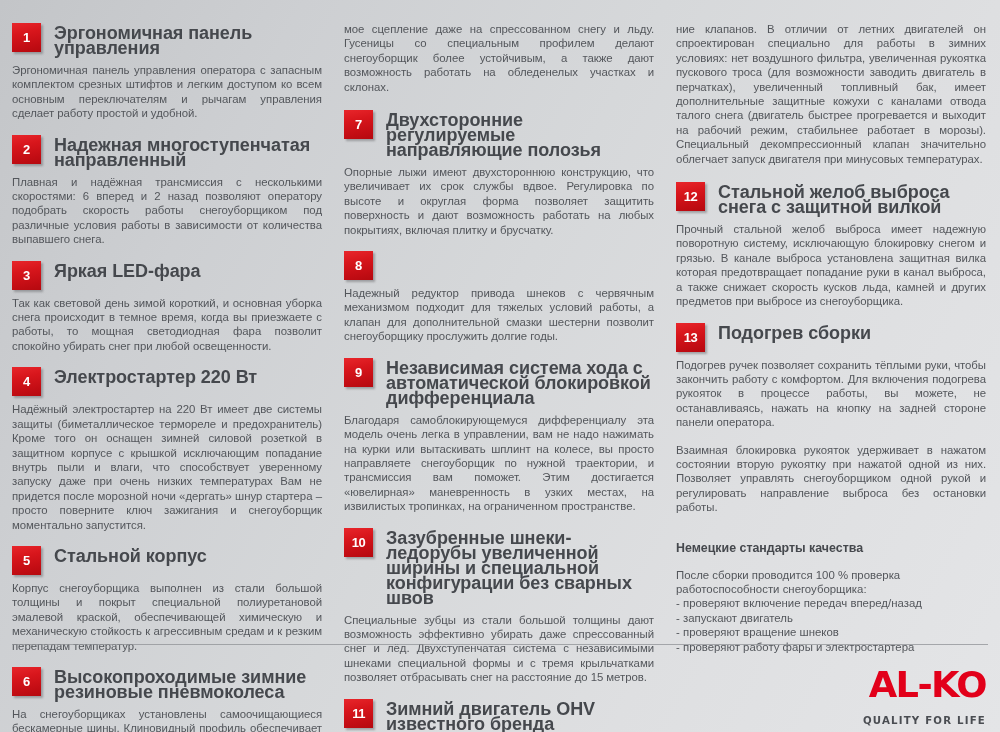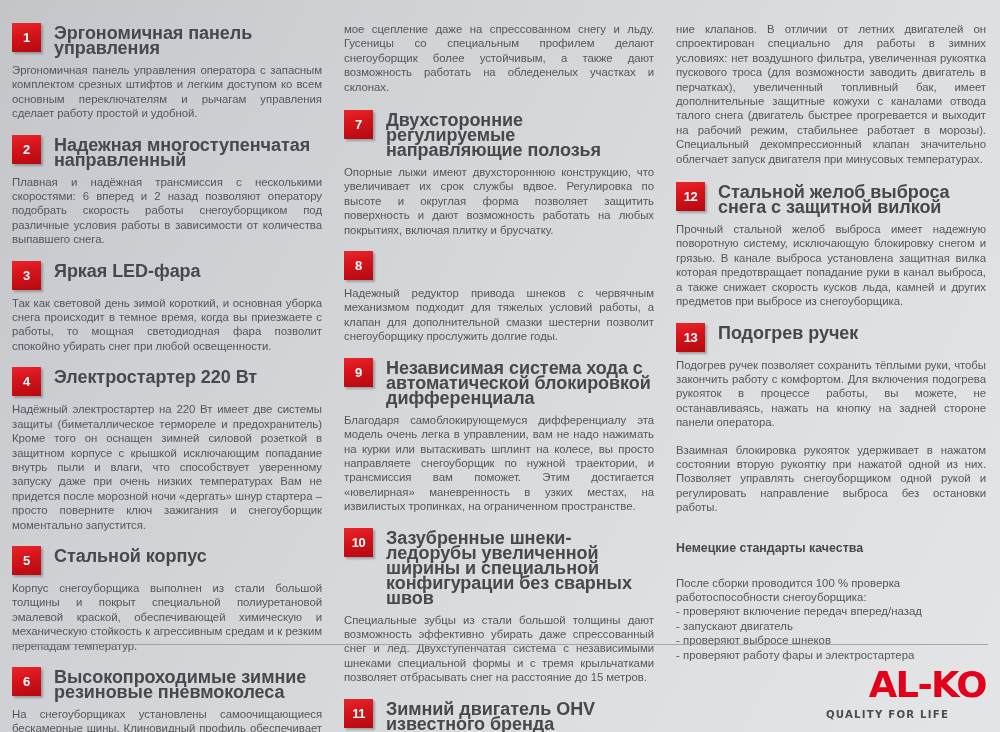--- a/index.html
+++ b/index.html
@@ -99,21 +99,21 @@
 
   
   .quality {
     margin-top: 26px;
   }
 
   .quality-title {
     font-size: 12.4px;
     font-weight: bold;
     color: #45484d;
-    margin-bottom: 21px;
+    margin-bottom: 13px;
   }
 
   .quality-intro {
     font-size: 11.4px;
     line-height: 14.4px;
     color: #53565b;
   }
 
   .quality-list {
     list-style: none;
@@ -158,22 +158,22 @@
     transform-origin: right center;
   }
 
   .logo-tag {
     font-family: "DejaVu Sans", sans-serif;
     font-size: 10.2px;
     font-weight: bold;
     color: #4a4d52;
     letter-spacing: 1.2px;
     line-height: 16px;
-    margin-top: 4px;
-    text-align: left;
+    margin-top: 10px;
+    text-align: right;
   }
 </style>
 </head>
 <body>
 
 <div class="page">
 
   <div class="columns">
 
     <div class="col">
@@ -281,36 +281,36 @@
         <div class="feature-head">
           <div class="badge wide">12</div>
           <div class="feature-title">Стальной желоб выброса снега с защитной вилкой</div>
         </div>
         <p class="feature-body">Прочный стальной желоб выброса имеет надежную поворотную систему, исключающую блокировку снегом и грязью. В канале выброса установлена защитная вилка которая предотвращает попадание руки в канал выброса, а также снижает скорость кусков льда, камней и других предметов при выбросе из снегоуборщика.</p>
       </div>
 
       <div class="feature">
         <div class="feature-head">
           <div class="badge wide">13</div>
-          <div class="feature-title">Подогрев ручек</div>
+          <div class="feature-title">Подогрев сборки</div>
         </div>
         <p class="feature-body">Подогрев ручек позволяет сохранить тёплыми руки, чтобы закончить работу с комфортом. Для включения подогрева рукояток в процессе работы, вы можете, не останавливаясь, нажать на кнопку на задней стороне панели оператора.</p>
       </div>
 
       <div class="feature">
         <p class="feature-body">Взаимная блокировка рукояток удерживает в нажатом состоянии вторую рукоятку при нажатой одной из них. Позволяет управлять снегоуборщиком одной рукой и регулировать направление выброса без остановки работы.</p>
       </div>
 
       <div class="quality">
         <div class="quality-title">Немецкие стандарты качества</div>
         <p class="quality-intro">После сборки проводится 100 % проверка работоспособности снегоуборщика:</p>
         <ul class="quality-list">
           <li>проверяют включение передач вперед/назад</li>
           <li>запускают двигатель</li>
-          <li>проверяют выбросе шнеков</li>
+          <li>проверяют вращение шнеков</li>
           <li>проверяют работу фары и электростартера</li>
         </ul>
       </div>
 
     </div>
 
   </div>
 
   <div class="divider"></div>
 

